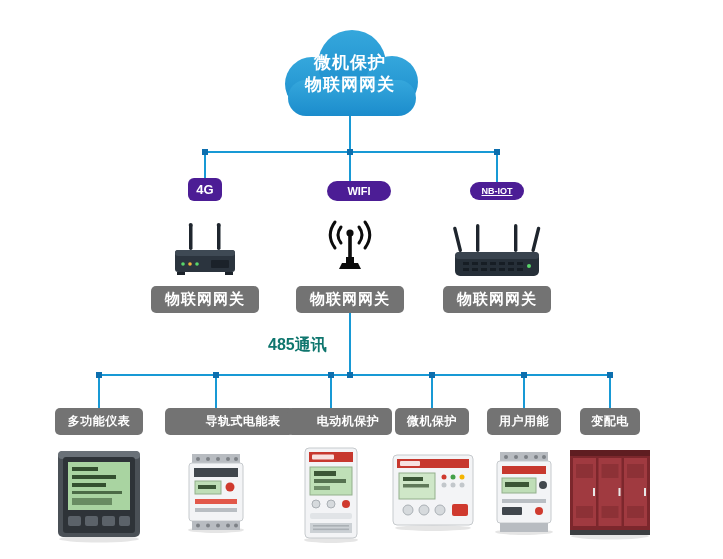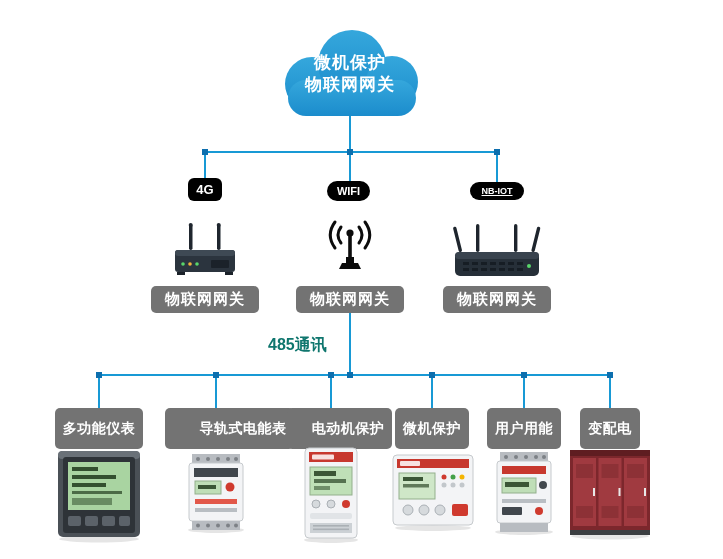--- a/index.html
+++ b/index.html
@@ -2,30 +2,30 @@
 <html><head>
 <meta charset="utf-8">
 <style>
   html,body{margin:0;padding:0;background:#ffffff;}
   body{font-family:"Liberation Sans","DejaVu Sans",sans-serif;}
   .stage{position:relative;width:723px;height:559px;background:#ffffff;overflow:hidden;}
   .connectors{position:absolute;left:0;top:0;}
   .cloud{position:absolute;left:264px;top:22px;width:172px;height:100px;}
   .cloud-text{position:absolute;left:0;top:30px;width:100%;text-align:center;color:#ffffff;
     font-weight:bold;font-size:17px;line-height:22px;letter-spacing:1px;}
-  .badge{position:absolute;background:#000000;color:#ffffff;font-weight:bold;
+  .badge{position:absolute;background:#4c1d95;color:#ffffff;font-weight:bold;
     display:flex;align-items:center;justify-content:center;border-radius:6px;}
   .badge-4g{left:188px;top:178px;width:34px;height:23px;font-size:13px;}
-  .badge-wifi{left:327px;top:181px;width:43px;height:20px;font-size:11px;border-radius:10px;}
+  .badge-wifi{left:327px;top:181px;width:64px;height:20px;font-size:11px;border-radius:10px;}
   .badge-nbiot{left:470px;top:182px;width:54px;height:18px;font-size:9px;border-radius:9px;text-decoration:underline;}
   .pill{position:absolute;background:#737373;color:#ffffff;font-weight:bold;border-radius:5px;
     display:flex;align-items:center;justify-content:center;}
   .gw{top:286px;width:108px;height:27px;font-size:15px;letter-spacing:1px;}
   .gw1{left:151px;} .gw2{left:296px;} .gw3{left:443px;}
-  .dev{top:408px;height:41px;font-size:14px;letter-spacing:0.5px;}
+  .dev{top:408px;height:27px;font-size:12px;letter-spacing:0.5px;}
   .d1{left:55px;width:88px;} .d2{left:165px;width:102px;padding-left:27px;} .d3{left:287px;width:88px;padding-left:17px;}
   .d4{left:395px;width:74px;} .d5{left:487px;width:74px;} .d6{left:580px;width:60px;}
   .bus-label{position:absolute;left:268px;top:335px;width:78px;
     color:#0f766e;font-weight:bold;font-size:16px;}
   .img{position:absolute;}
   .i-router4g{left:167px;top:222px;}
   .i-wifi{left:322px;top:217px;}
   .i-nbrouter{left:449px;top:222px;}
   .i-dev1{left:54px;top:448px;}
   .i-dev2{left:184px;top:452px;}

